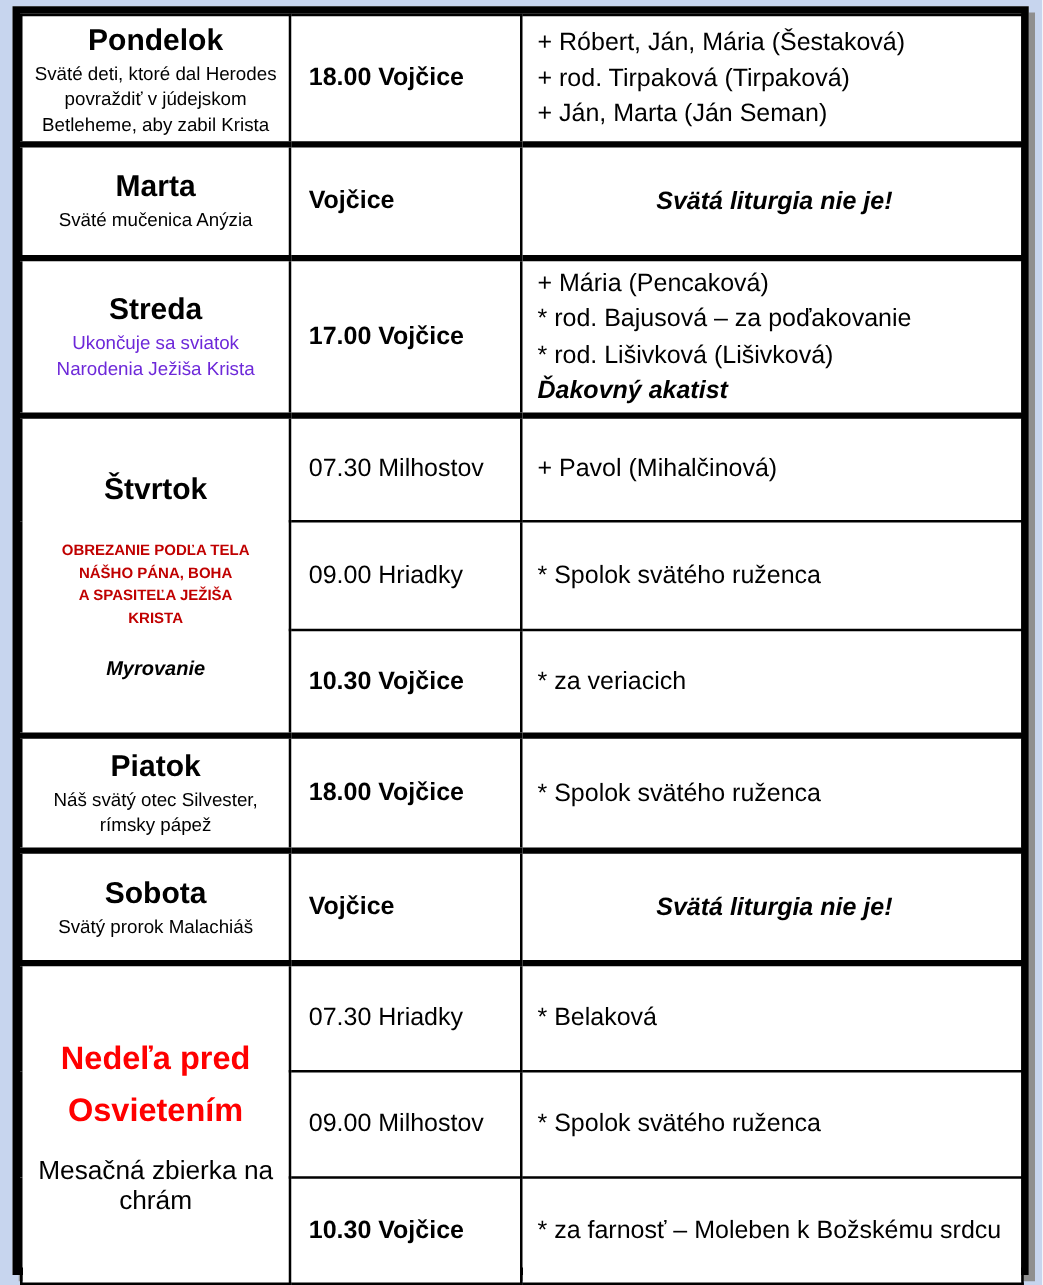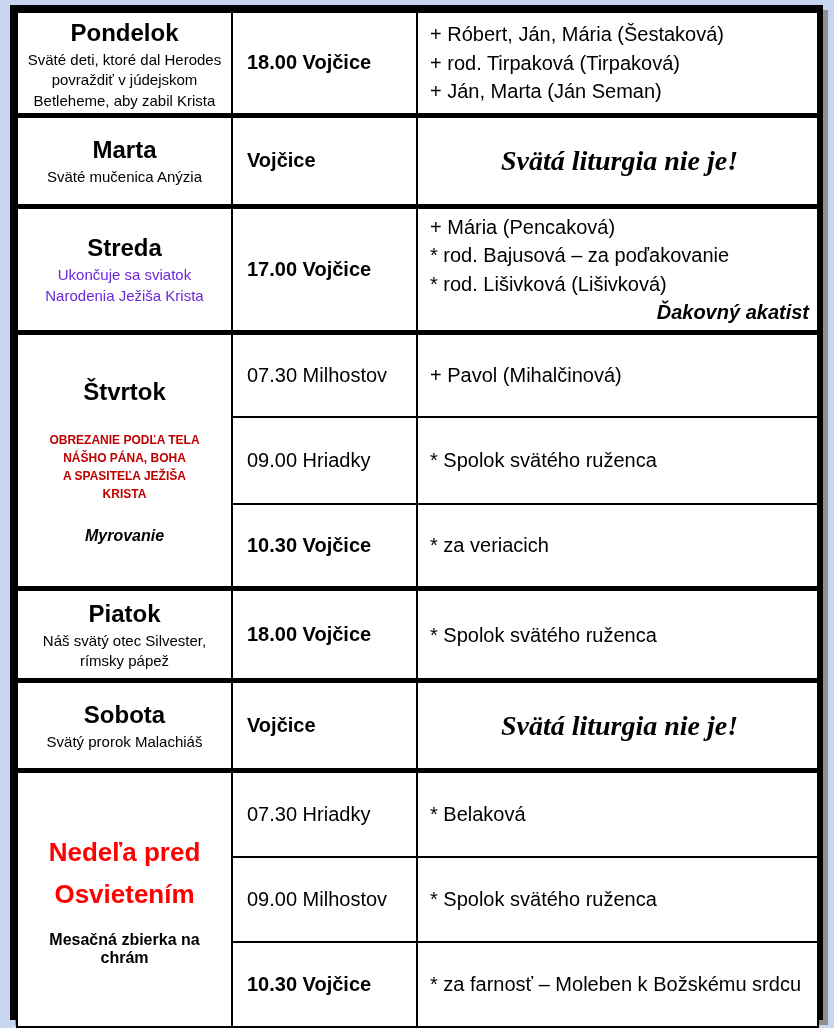--- a/index.html
+++ b/index.html
@@ -50,34 +50,34 @@
   .day-note { font-size: 15px; line-height: 1.35; margin-top: 2px; }
   .note-blue { color: #6d28d9; }
   .feast {
     color: #c00000; font-weight: bold; font-size: 12px;
     line-height: 1.5; margin: 24px 0;
   }
   .myrovanie { font-weight: bold; font-style: italic; font-size: 16px; }
   .sunday-title {
     color: #ff0000; font-weight: bold; font-size: 26px; line-height: 1.6; text-align: center;
   }
-  .sunday-note { font-weight: bold; font-size: 16px; margin-top: 16px; }
+  .sunday-note { font-weight: normal; font-size: 21px; margin-top: 16px; }
 
   .time-cell { font-size: 20px; padding-left: 14px; padding-right: 4px; }
   .bold { font-weight: bold; }
 
   .intent-cell { font-size: 20px; padding: 4px 8px 4px 12px; line-height: 1.42; }
   .multiline { white-space: pre-line; }
   .notice {
     font-weight: bold; font-style: italic;
-    text-align: center; font-size: 28px; padding: 0 4px; font-family: Liberation Serif, serif;
+    text-align: center; font-size: 20px; padding: 0 4px;
   }
   .footer-line {
     font-weight: bold; font-style: italic;
-    text-align: right; font-size: 20px; margin-top: 0px;
+    text-align: left; font-size: 20px; margin-top: 0px;
   }
 </style>
 </head>
 <body>
 
 <div class="page">
   <div class="sheet">
     <table class="schedule">
       <colgroup>
         <col style="width:215px">

